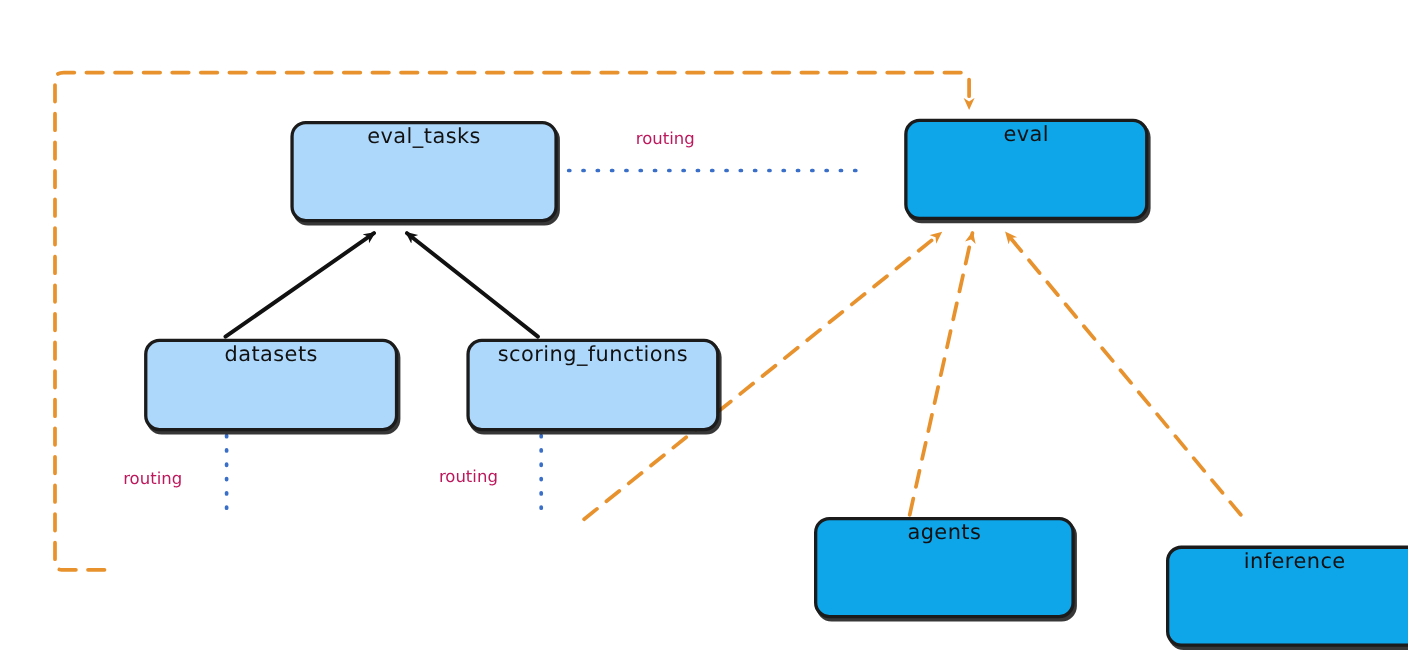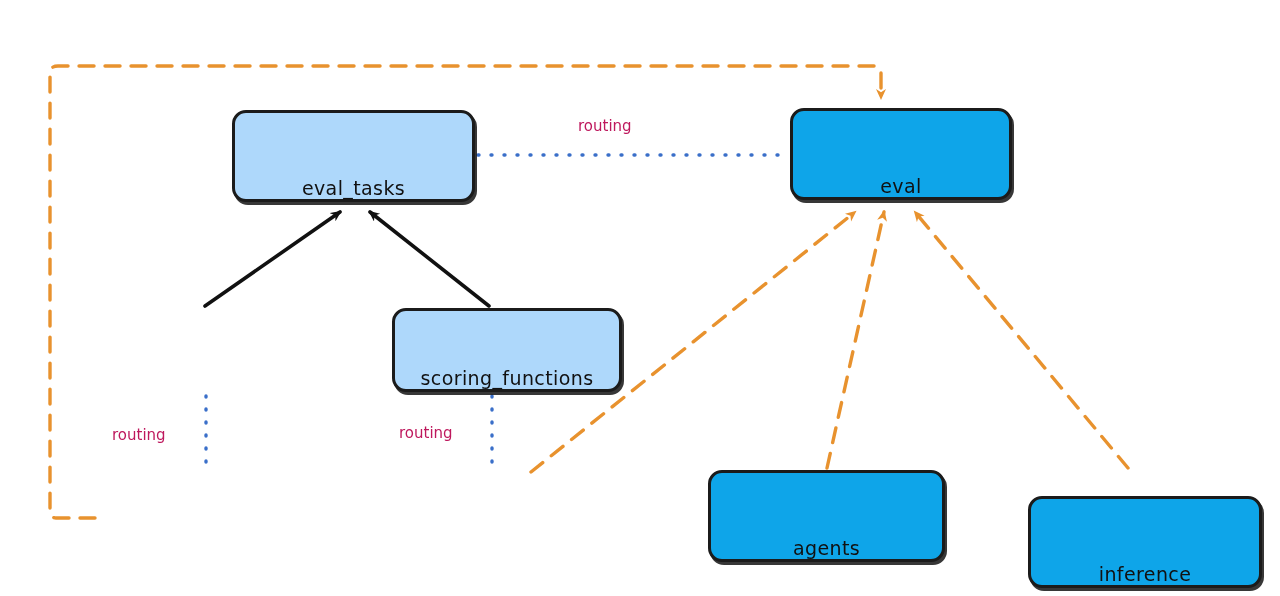--- a/index.html
+++ b/index.html
@@ -23,23 +23,24 @@
     top: 0;
     width: 1280px;
     height: 596px;
   }
   .node {
     position: absolute;
     box-sizing: border-box;
     border: 3px solid #1b1b1b;
     border-radius: 14px;
     display: flex;
-    align-items: flex-end;
+    align-items: flex-start;
     justify-content: center;
     box-shadow: 2px 3px 0 rgba(20,20,20,0.85);
+    margin-left: 32px;
   }
   .node .node-label {
     font-family: "DejaVu Sans", sans-serif;
     font-size: 19px;
     color: #111111;
     letter-spacing: 0.4px;
     white-space: nowrap;
   }
   .node.blue  { background: #aed8fb; }
   .node.green { background: #0ea5e9; }
@@ -88,20 +89,23 @@
   </svg>
 
   <div class="node blue" style="left:232px; top:110px; width:243px; height:92px;">
     <span class="node-label">eval_tasks</span>
   </div>
 
   <div class="node green" style="left:790px; top:108px; width:222px; height:92px;">
     <span class="node-label">eval</span>
   </div>
 
+  <div class="node blue" style="left:99px; top:308px; width:231px; height:84px;">
+    <span class="node-label">datasets</span>
+  </div>
 
   <div class="node blue" style="left:392px; top:308px; width:230px; height:84px;">
     <span class="node-label">scoring_functions</span>
   </div>
 
 
 
   <div class="node green" style="left:708px; top:470px; width:237px; height:92px;">
     <span class="node-label">agents</span>
   </div>

